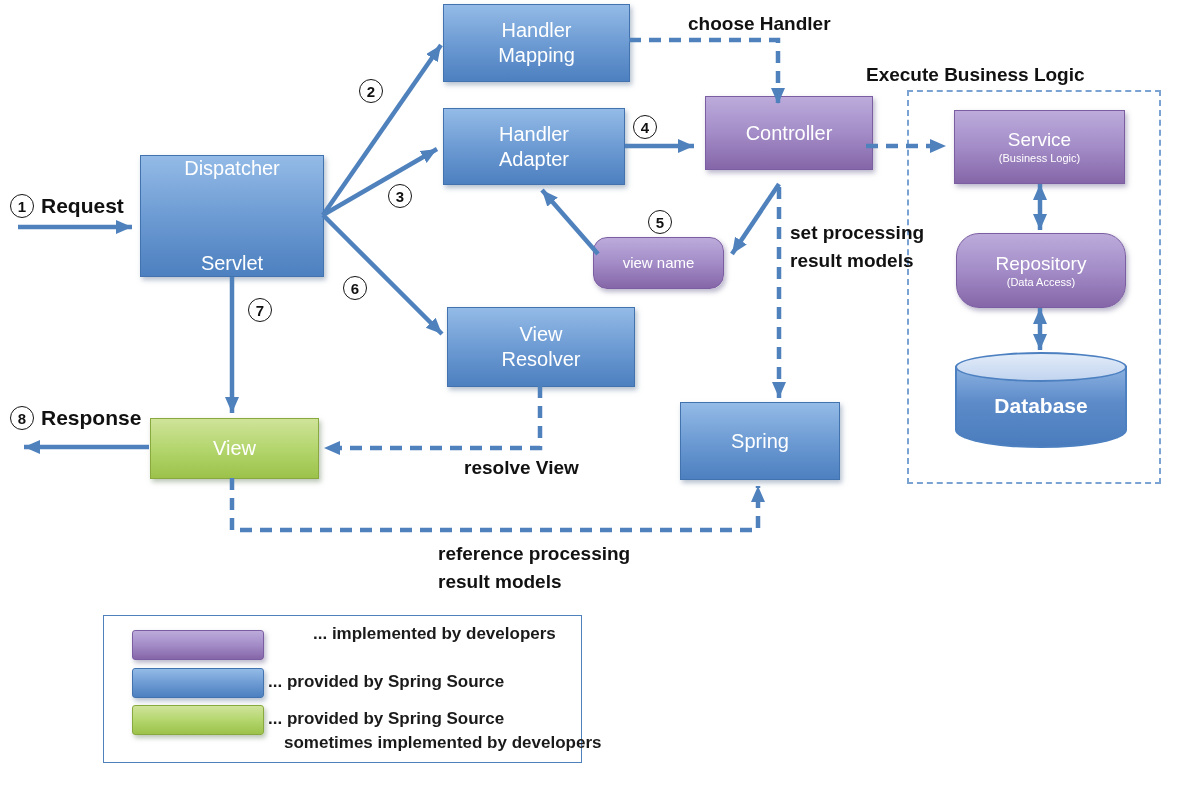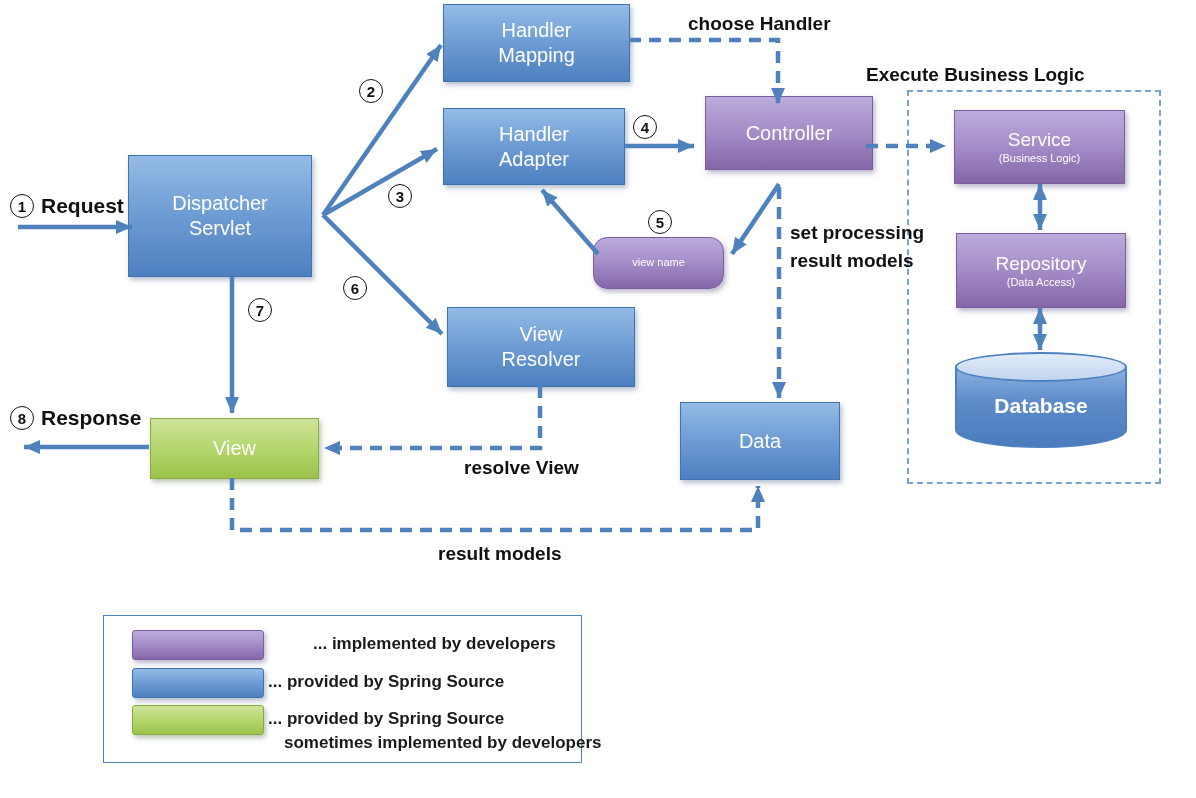--- a/index.html
+++ b/index.html
@@ -8,21 +8,21 @@
          font-family:"Liberation Sans",sans-serif;}
   .node{position:absolute;display:flex;flex-direction:column;align-items:center;justify-content:center;
         color:#fff;text-align:center;line-height:1.25;font-size:20px;z-index:2;}
   .blue{background:linear-gradient(180deg,#94bbe7 0%,#6d9bd3 50%,#4d80c0 100%);
         border:1px solid #4273ae;box-shadow:2px 3px 5px rgba(120,140,165,.55);}
   .purple{background:linear-gradient(180deg,#bcabdb 0%,#a38cc7 50%,#8566a8 100%);
         border:1px solid #7b5da1;box-shadow:2px 3px 5px rgba(130,125,160,.55);}
   .green{background:linear-gradient(180deg,#cfe39a 0%,#b4d66e 50%,#9cc24a 100%);
         border:1px solid #87a93e;box-shadow:2px 3px 5px rgba(130,150,120,.55);}
   .sub{font-size:11px;}
-  .rounded{border-radius:14px;font-size:11px;}
+  .rounded{border-radius:14px;font-size:15px;}
   .exec-box{position:absolute;left:907px;top:90px;width:250px;height:390px;
         border:2px dashed #7aa3d4;z-index:1;}
   .db-top{position:absolute;left:955px;top:352px;width:172px;height:30px;border-radius:50%;
         background:linear-gradient(180deg,#e2ecf9,#c2d4ef);border:2px solid #4d80c0;z-index:3;box-sizing:border-box;}
   .db-body{position:absolute;left:955px;top:366px;width:172px;height:82px;
         background:linear-gradient(180deg,#8db3e2 0%,#5d8bc9 45%,#4a7cbd 100%);
         border:2px solid #4d80c0;border-top:none;border-radius:0 0 50% 50% / 0 0 18px 18px;
         z-index:2;box-sizing:border-box;}
   .db-label{position:absolute;left:955px;top:394px;width:172px;text-align:center;color:#fff;
         font-size:21px;z-index:4;font-weight:bold;}
@@ -49,21 +49,21 @@
   <div class="node blue" style="left:443px;top:4px;width:185px;height:76px;">
     <span>Handler</span>
     <span>Mapping</span>
   </div>
 
   <div class="node blue" style="left:443px;top:108px;width:180px;height:75px;">
     <span>Handler</span>
     <span>Adapter</span>
   </div>
 
-  <div class="node blue" style="left:128px;top:155px;width:182px;height:120px;">
+  <div class="node blue" style="left:140px;top:155px;width:182px;height:120px;justify-content:space-between;">
     <span>Dispatcher</span>
     <span>Servlet</span>
   </div>
 
   <div class="node purple" style="left:697px;top:96px;width:166px;height:72px;margin-left:8px;">
     <span>Controller</span>
   </div>
 
   <div class="node purple rounded" style="left:593px;top:237px;width:129px;height:50px;">
     <span>view name</span>
@@ -72,29 +72,29 @@
   <div class="node blue" style="left:447px;top:307px;width:186px;height:78px;">
     <span>View</span>
     <span>Resolver</span>
   </div>
 
   <div class="node green" style="left:150px;top:418px;width:167px;height:59px;">
     <span>View</span>
   </div>
 
   <div class="node blue" style="left:680px;top:402px;width:158px;height:76px;">
-    <span>Data</span>
+    <span>Spring</span>
   </div>
 
   <div class="node purple" style="left:954px;top:110px;width:169px;height:72px;font-size:19px;">
     <span>Service</span>
     <span class="sub">(Business Logic)</span>
   </div>
 
-  <div class="node purple" style="left:956px;top:233px;width:168px;height:73px;font-size:19px;">
+  <div class="node purple" style="left:956px;top:233px;width:168px;height:73px;font-size:19px;border-radius:23px;">
     <span>Repository</span>
     <span class="sub">(Data Access)</span>
   </div>
 
   <div class="db-body"></div>
   <div class="db-top"></div>
   <div class="db-label">Database</div>
 
   <svg class="overlay" width="1196" height="798" viewBox="0 0 1196 798">
     <defs>
@@ -152,26 +152,27 @@
     </div>
 
   <div class="lbl" style="left:688px;top:10px;">choose Handler</div>
   <div class="lbl" style="left:866px;top:61px;">Execute Business Logic</div>
   <div class="lbl" style="left:790px;top:219px;">
     <div>set processing</div>
     <div>result models</div>
   </div>
   <div class="lbl" style="left:464px;top:454px;text-align:center;">resolve View</div>
   <div class="lbl" style="left:438px;top:540px;">
+    <div>reference processing</div>
     <div>result models</div>
   </div>
 
   <div class="legend">
     <div class="swatch purple" style="top:14px;"></div>
-    <div class="lg-text" style="top:18px;padding-left:45px;">... implemented by developers</div>
+    <div class="lg-text" style="top:8px;padding-left:45px;">... implemented by developers</div>
     <div class="swatch blue" style="top:52px;"></div>
     <div class="lg-text" style="top:56px;">... provided by Spring Source</div>
     <div class="swatch green" style="top:89px;"></div>
     <div class="lg-text" style="top:93px;">... provided by Spring Source</div>
     <div class="lg-text" style="top:117px;left:180px;">sometimes implemented by developers</div>
   </div>
 
 </div>
 
 </body></html>

